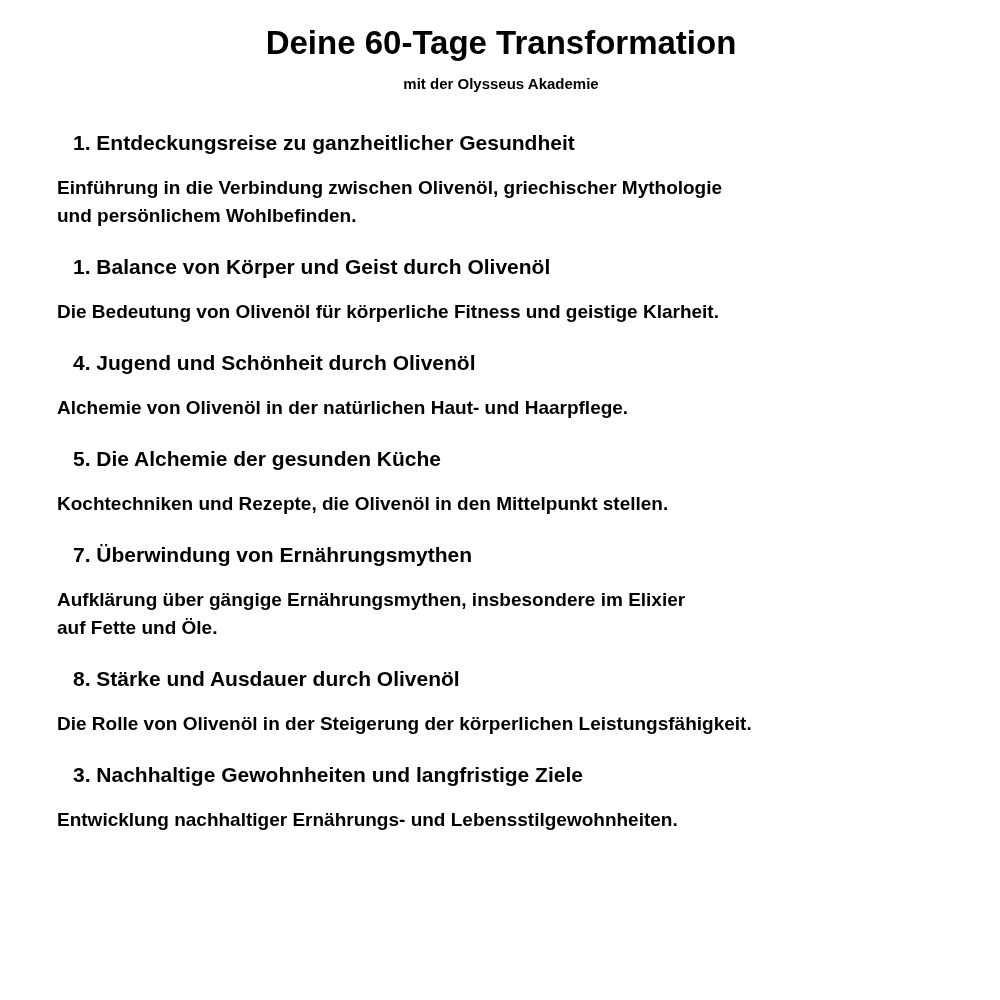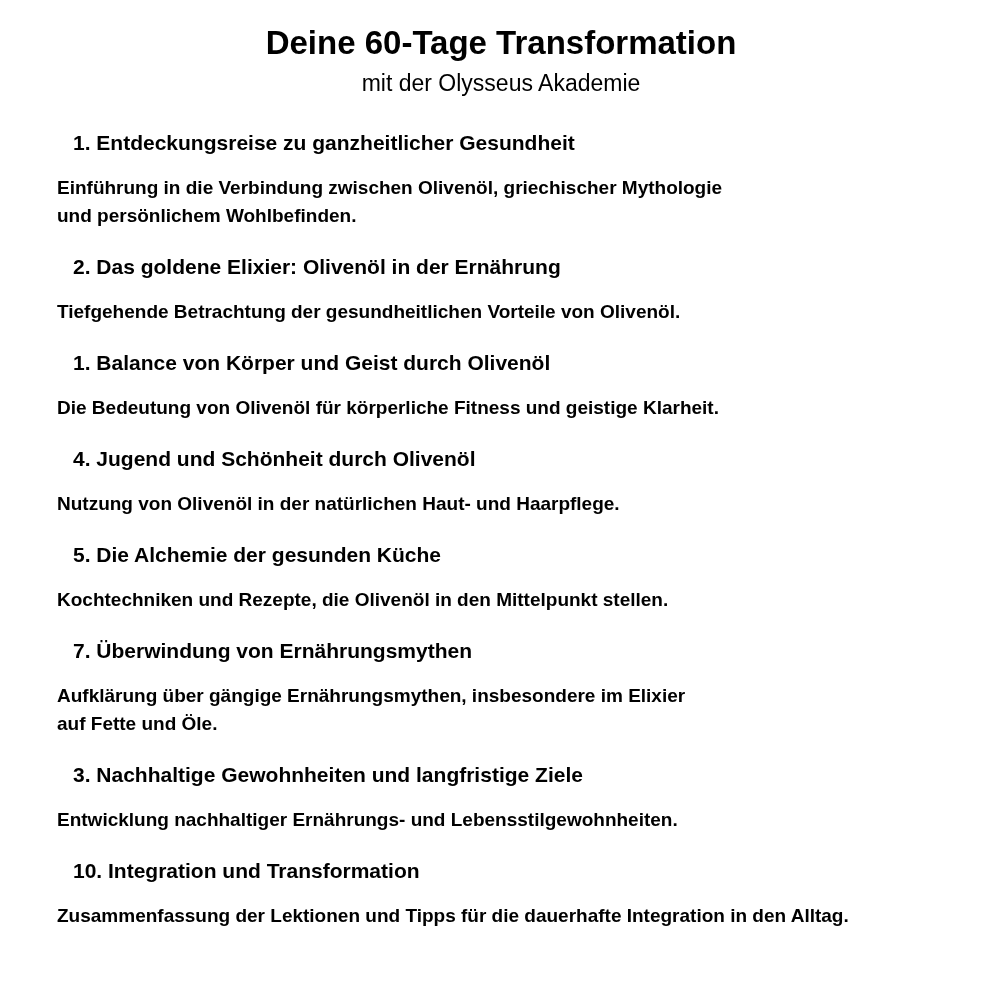--- a/index.html
+++ b/index.html
@@ -25,22 +25,22 @@
     margin: 0 0 31px 0;
   }
   .doc-title {
     font-size: 33px;
     font-weight: bold;
     line-height: 38px;
     margin: 0;
     letter-spacing: 0px;
   }
   .doc-subtitle {
-    font-size: 23px;
-    font-weight: normal;
+    font-size: 15px;
+    font-weight: bold;
     line-height: 27px;
     margin: 8px 0 0 0;
   }
   .lesson {
     margin: 0 0 22px 0;
   }
   .lesson-heading {
     font-size: 21px;
     font-weight: bold;
     line-height: 30px;
@@ -63,53 +63,49 @@
     <h1 class="doc-title">Deine 60-Tage Transformation</h1>
     <h2 class="doc-subtitle">mit der Olysseus Akademie</h2>
   </div>
 
   <div class="lesson">
     <h3 class="lesson-heading">1. Entdeckungsreise zu ganzheitlicher Gesundheit</h3>
     <p class="lesson-description">Einführung in die Verbindung zwischen Olivenöl, griechischer Mythologie
 und persönlichem Wohlbefinden.</p>
   </div>
 
-  <div class="lesson">
-    <h3 class="lesson-heading">2. Das goldene Elixier: Olivenöl in der Ernährung</h3>
-    <p class="lesson-description">Tiefgehende Betrachtung der gesundheitlichen Vorteile von Olivenöl.</p>
-  </div>
 
   <div class="lesson">
     <h3 class="lesson-heading">1. Balance von Körper und Geist durch Olivenöl</h3>
     <p class="lesson-description">Die Bedeutung von Olivenöl für körperliche Fitness und geistige Klarheit.</p>
   </div>
 
   <div class="lesson">
     <h3 class="lesson-heading">4. Jugend und Schönheit durch Olivenöl</h3>
-    <p class="lesson-description">Nutzung von Olivenöl in der natürlichen Haut- und Haarpflege.</p>
+    <p class="lesson-description">Alchemie von Olivenöl in der natürlichen Haut- und Haarpflege.</p>
   </div>
 
   <div class="lesson">
     <h3 class="lesson-heading">5. Die Alchemie der gesunden Küche</h3>
     <p class="lesson-description">Kochtechniken und Rezepte, die Olivenöl in den Mittelpunkt stellen.</p>
   </div>
 
   <div class="lesson">
   </div>
 
   <div class="lesson">
     <h3 class="lesson-heading">7. Überwindung von Ernährungsmythen</h3>
     <p class="lesson-description">Aufklärung über gängige Ernährungsmythen, insbesondere im Elixier
 auf Fette und Öle.</p>
   </div>
 
+  <div class="lesson">
+    <h3 class="lesson-heading">8. Stärke und Ausdauer durch Olivenöl</h3>
+    <p class="lesson-description">Die Rolle von Olivenöl in der Steigerung der körperlichen Leistungsfähigkeit.</p>
+  </div>
 
   <div class="lesson">
     <h3 class="lesson-heading">3. Nachhaltige Gewohnheiten und langfristige Ziele</h3>
     <p class="lesson-description">Entwicklung nachhaltiger Ernährungs- und Lebensstilgewohnheiten.</p>
   </div>
 
-  <div class="lesson">
-    <h3 class="lesson-heading">10. Integration und Transformation</h3>
-    <p class="lesson-description">Zusammenfassung der Lektionen und Tipps für die dauerhafte Integration in den Alltag.</p>
-  </div>
 
 </div>
 
 </body></html>

